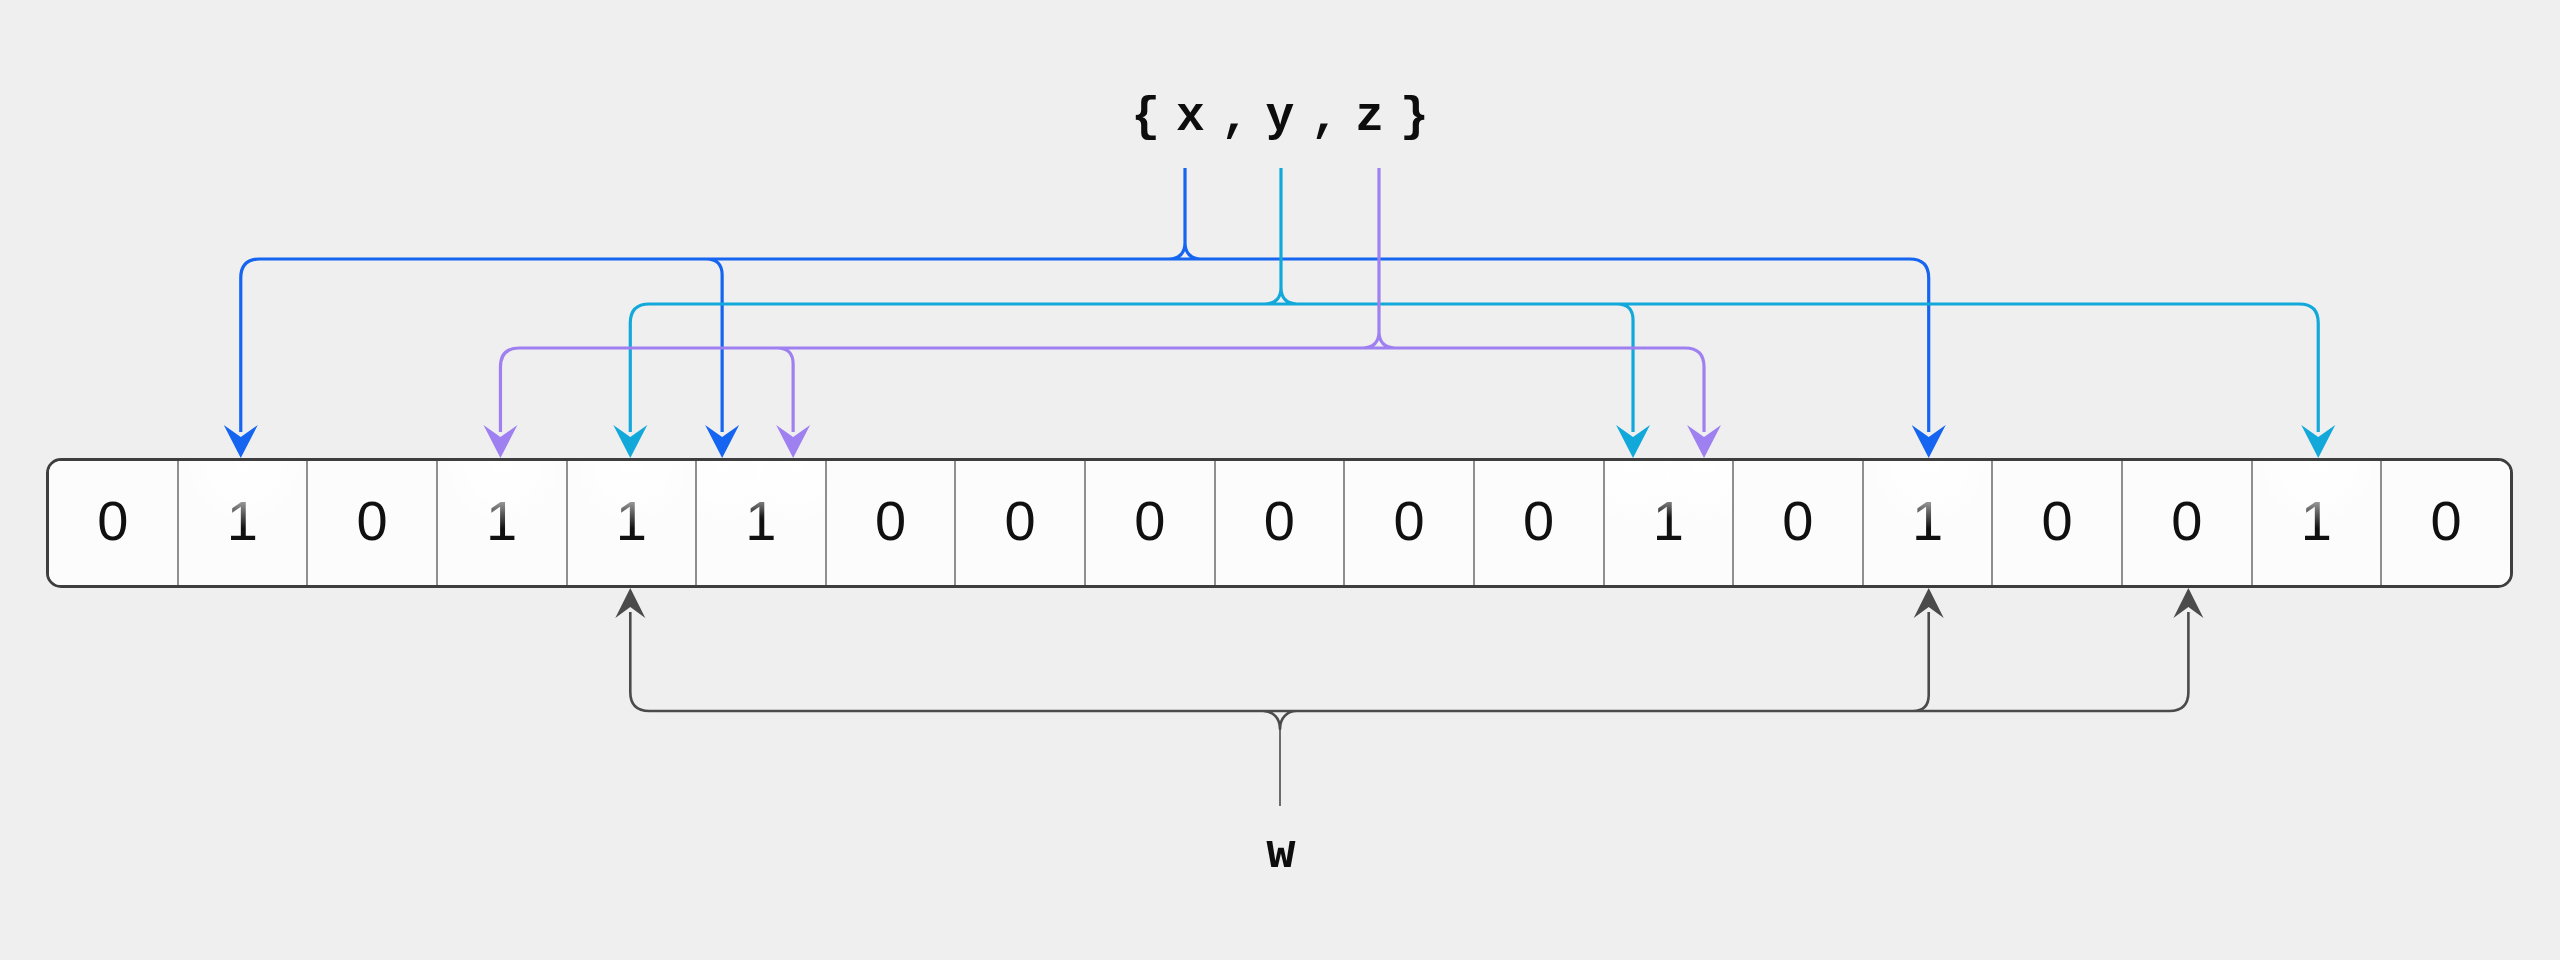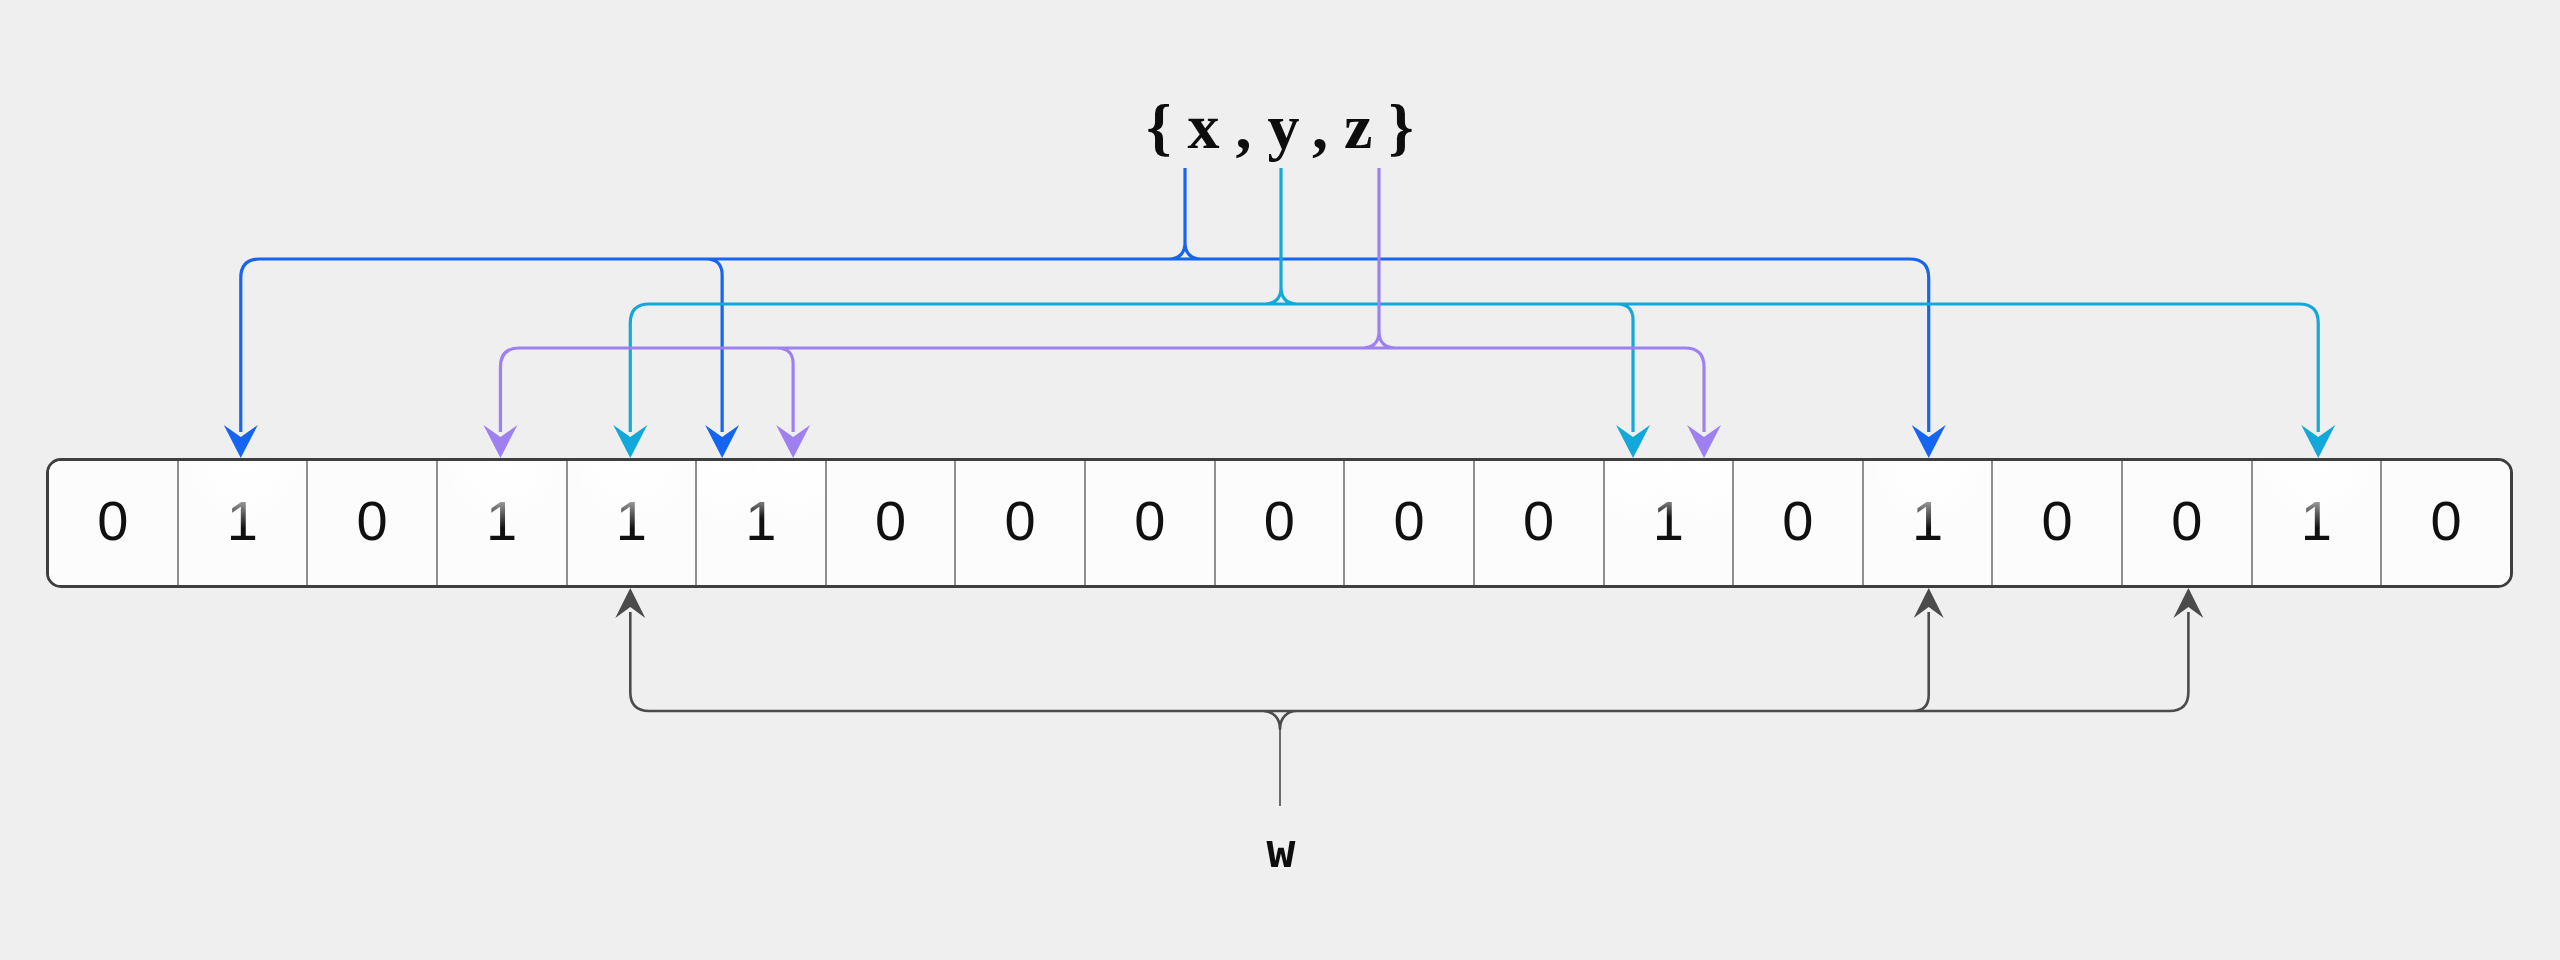--- a/index.html
+++ b/index.html
@@ -7,27 +7,27 @@
     position:relative;
     width:2560px;height:960px;
     background:#efeff0;
     overflow:hidden;
     font-family:"DejaVu Sans Mono", monospace;
   }
   .set-label{
     position:absolute;
     top:90px;left:1280px;
     transform:translateX(-50%);
-    font-size:64px;
+    font-size:48px;
     font-weight:600;
     letter-spacing:16px;
     padding-left:16px; 
     color:#0d0d0d;
     white-space:nowrap;
-    font-family:Liberation Serif, serif;
+    font-family:Liberation Mono, monospace;
   }
   .query-label{
     position:absolute;
     top:822px;left:1281px;
     transform:translateX(-50%);
     font-size:48px;
     font-weight:600;
     color:#0d0d0d;
     font-family:"DejaVu Sans Mono", monospace;
   }

